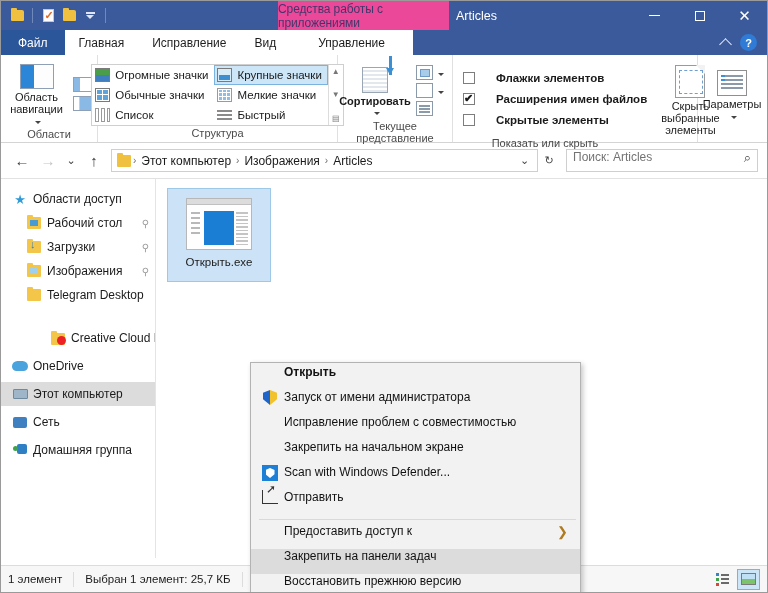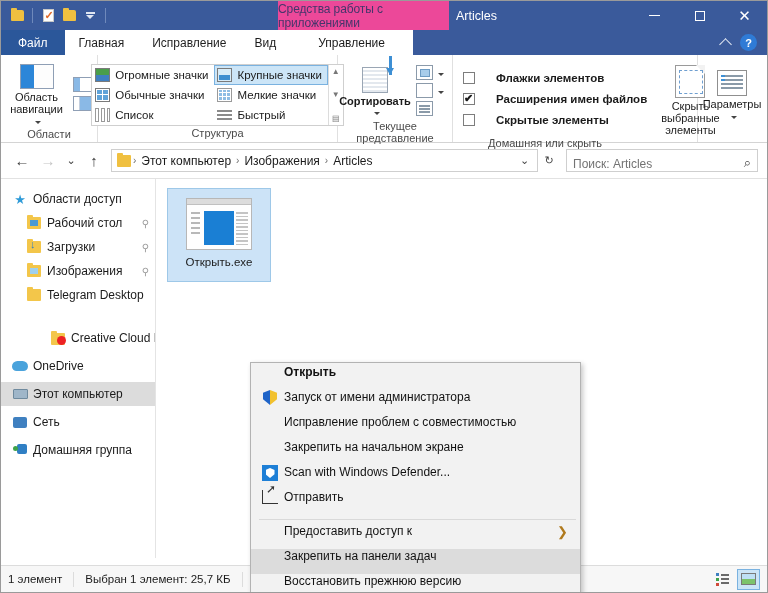--- a/index.html
+++ b/index.html
@@ -373,21 +373,21 @@
     border-radius: 1px; position: relative; margin-right: 1px;
   }
   .addr-folder:before {
     content:""; position:absolute; left:0; top:-2px; width:6px; height:3px;
     background:#f0c040; border-radius:1px 1px 0 0;
   }
   .searchbox {
     width: 192px; height: 23px;
     border: 1px solid #cfcfcf;
     background: #fff;
-    display: flex; align-items: flex-end;
+    display: flex; align-items: flex-start;
     padding: 0 6px;
     margin-left: 6px;
     font-size: 12px;
     color: #737373;
   }
   .search-icon { margin-left: auto; color: #3d3d3d; font-size: 13px; }
 
   
   .bodyarea {
     position: relative;
@@ -752,21 +752,21 @@
           </div>
         </div>
         <div class="bigbtn" style="width:92px;">
           <span class="hide-ico"></span>
           <span class="bigbtn-label">
             <span>Скрыть выбранные</span><br>
             <span>элементы</span>
           </span>
         </div>
       </div>
-      <div class="rgroup-label" style="padding-right:60px;">Домашняя или скрыть</div>
+      <div class="rgroup-label" style="padding-right:60px;">Показать или скрыть</div>
     </div>
 
     <div class="rgroup" style="width:68px;border-right:none;gap:48px;">
       <div class="rgroup-body" style="justify-content:center; padding-top:8px;">
         <div class="bigbtn" style="width:64px;">
           <span class="opts-ico">
               <i></i>
               <i></i>
               <i></i>
               <i></i>

